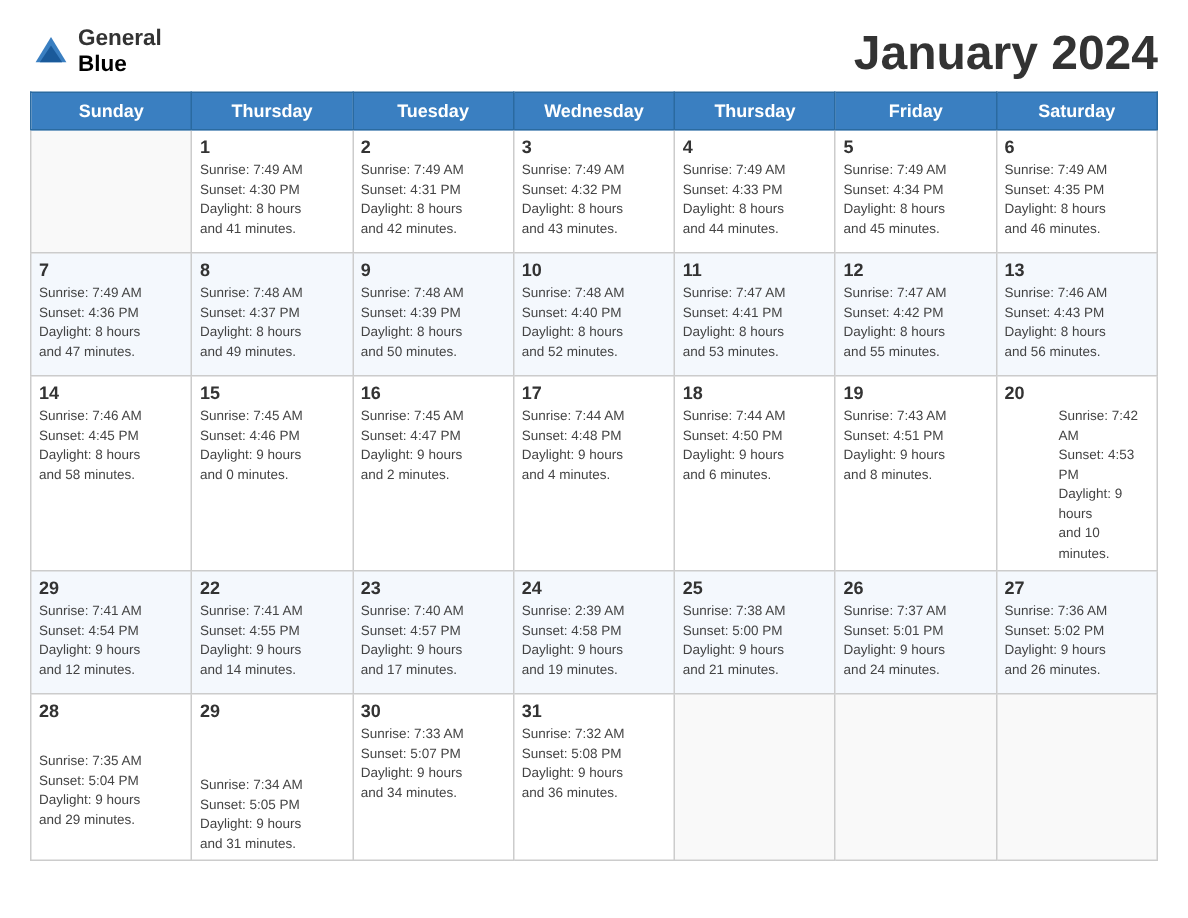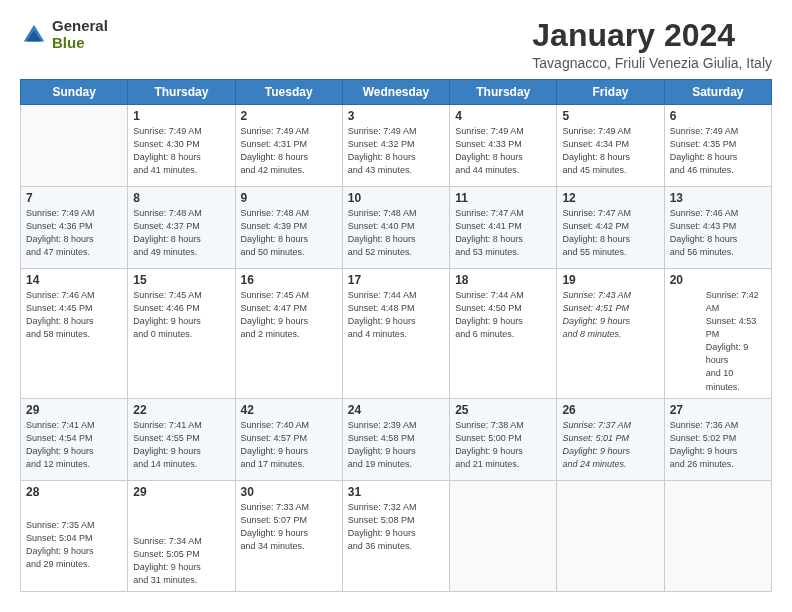--- a/index.html
+++ b/index.html
@@ -33,28 +33,28 @@
       line-height: 1.1;
     }
     .logo-general {
       font-size: 15px;
       font-weight: bold;
       color: #333;
     }
     .logo-blue {
       font-size: 15px;
       font-weight: bold;
-      color: #4d7c0f;
+      color: #000000;
     }
     .logo-icon {
       width: 28px;
       height: 28px;
     }
     .title-block {
-      text-align: left;
+      text-align: right;
       margin-left: 12px;
     }
     .cal-title {
       font-size: 32px;
       font-weight: bold;
       color: #333;
       line-height: 1.1;
     }
     .cal-subtitle {
       font-size: 14px;
@@ -113,21 +113,20 @@
         <polygon points="15,4 26,22 4,22" fill="#3a7fc1"></polygon>
         <polygon points="15,10 23,22 7,22" fill="#1a5a9a"></polygon>
       </svg>
       <div class="logo-text">
         <span class="logo-general">General</span>
         <span class="logo-blue">Blue</span>
       </div>
     </div>
     <div class="title-block">
       <div class="cal-title">January 2024</div>
-      <div class="cal-subtitle">Tavagnacco, Friuli Venezia Giulia, Italy</div>
     </div>
   </div>
 
   <table>
     <thead>
       <tr>
         <th>Sunday</th>
         <th>Thursday</th>
         <th>Tuesday</th>
         <th>Wednesday</th>
@@ -264,21 +263,21 @@
           </td>
           <td>
             <span class="day-num">18</span>
             <div class="day-info" style="white-space: pre-line;">Sunrise: 7:44 AM
 Sunset: 4:50 PM
 Daylight: 9 hours
 and 6 minutes.</div>
           </td>
           <td>
             <span class="day-num">19</span>
-            <div class="day-info" style="white-space: pre-line; font-style: italic;">Sunrise: 7:43 AM
+            <div class="day-info" style="white-space: pre-line;">Sunrise: 7:43 AM
 Sunset: 4:51 PM
 Daylight: 9 hours
 and 8 minutes.</div>
           </td>
           <td>
             <span class="day-num">20</span>
             <div class="day-info" style="white-space: pre-line; margin-left: 36px;">Sunrise: 7:42 AM
 Sunset: 4:53 PM
 Daylight: 9 hours
 and 10 minutes.</div>
@@ -293,21 +292,21 @@
 and 12 minutes.</div>
           </td>
           <td>
             <span class="day-num">22</span>
             <div class="day-info" style="white-space: pre-line;">Sunrise: 7:41 AM
 Sunset: 4:55 PM
 Daylight: 9 hours
 and 14 minutes.</div>
           </td>
           <td>
-            <span class="day-num">42</span>
+            <span class="day-num">23</span>
             <div class="day-info" style="white-space: pre-line;">Sunrise: 7:40 AM
 Sunset: 4:57 PM
 Daylight: 9 hours
 and 17 minutes.</div>
           </td>
           <td>
             <span class="day-num">24</span>
             <div class="day-info" style="white-space: pre-line;">Sunrise: 2:39 AM
 Sunset: 4:58 PM
 Daylight: 9 hours
@@ -315,21 +314,21 @@
           </td>
           <td>
             <span class="day-num">25</span>
             <div class="day-info" style="white-space: pre-line;">Sunrise: 7:38 AM
 Sunset: 5:00 PM
 Daylight: 9 hours
 and 21 minutes.</div>
           </td>
           <td>
             <span class="day-num">26</span>
-            <div class="day-info" style="white-space: pre-line; font-style: italic;">Sunrise: 7:37 AM
+            <div class="day-info" style="white-space: pre-line;">Sunrise: 7:37 AM
 Sunset: 5:01 PM
 Daylight: 9 hours
 and 24 minutes.</div>
           </td>
           <td>
             <span class="day-num">27</span>
             <div class="day-info" style="white-space: pre-line;">Sunrise: 7:36 AM
 Sunset: 5:02 PM
 Daylight: 9 hours
 and 26 minutes.</div>

